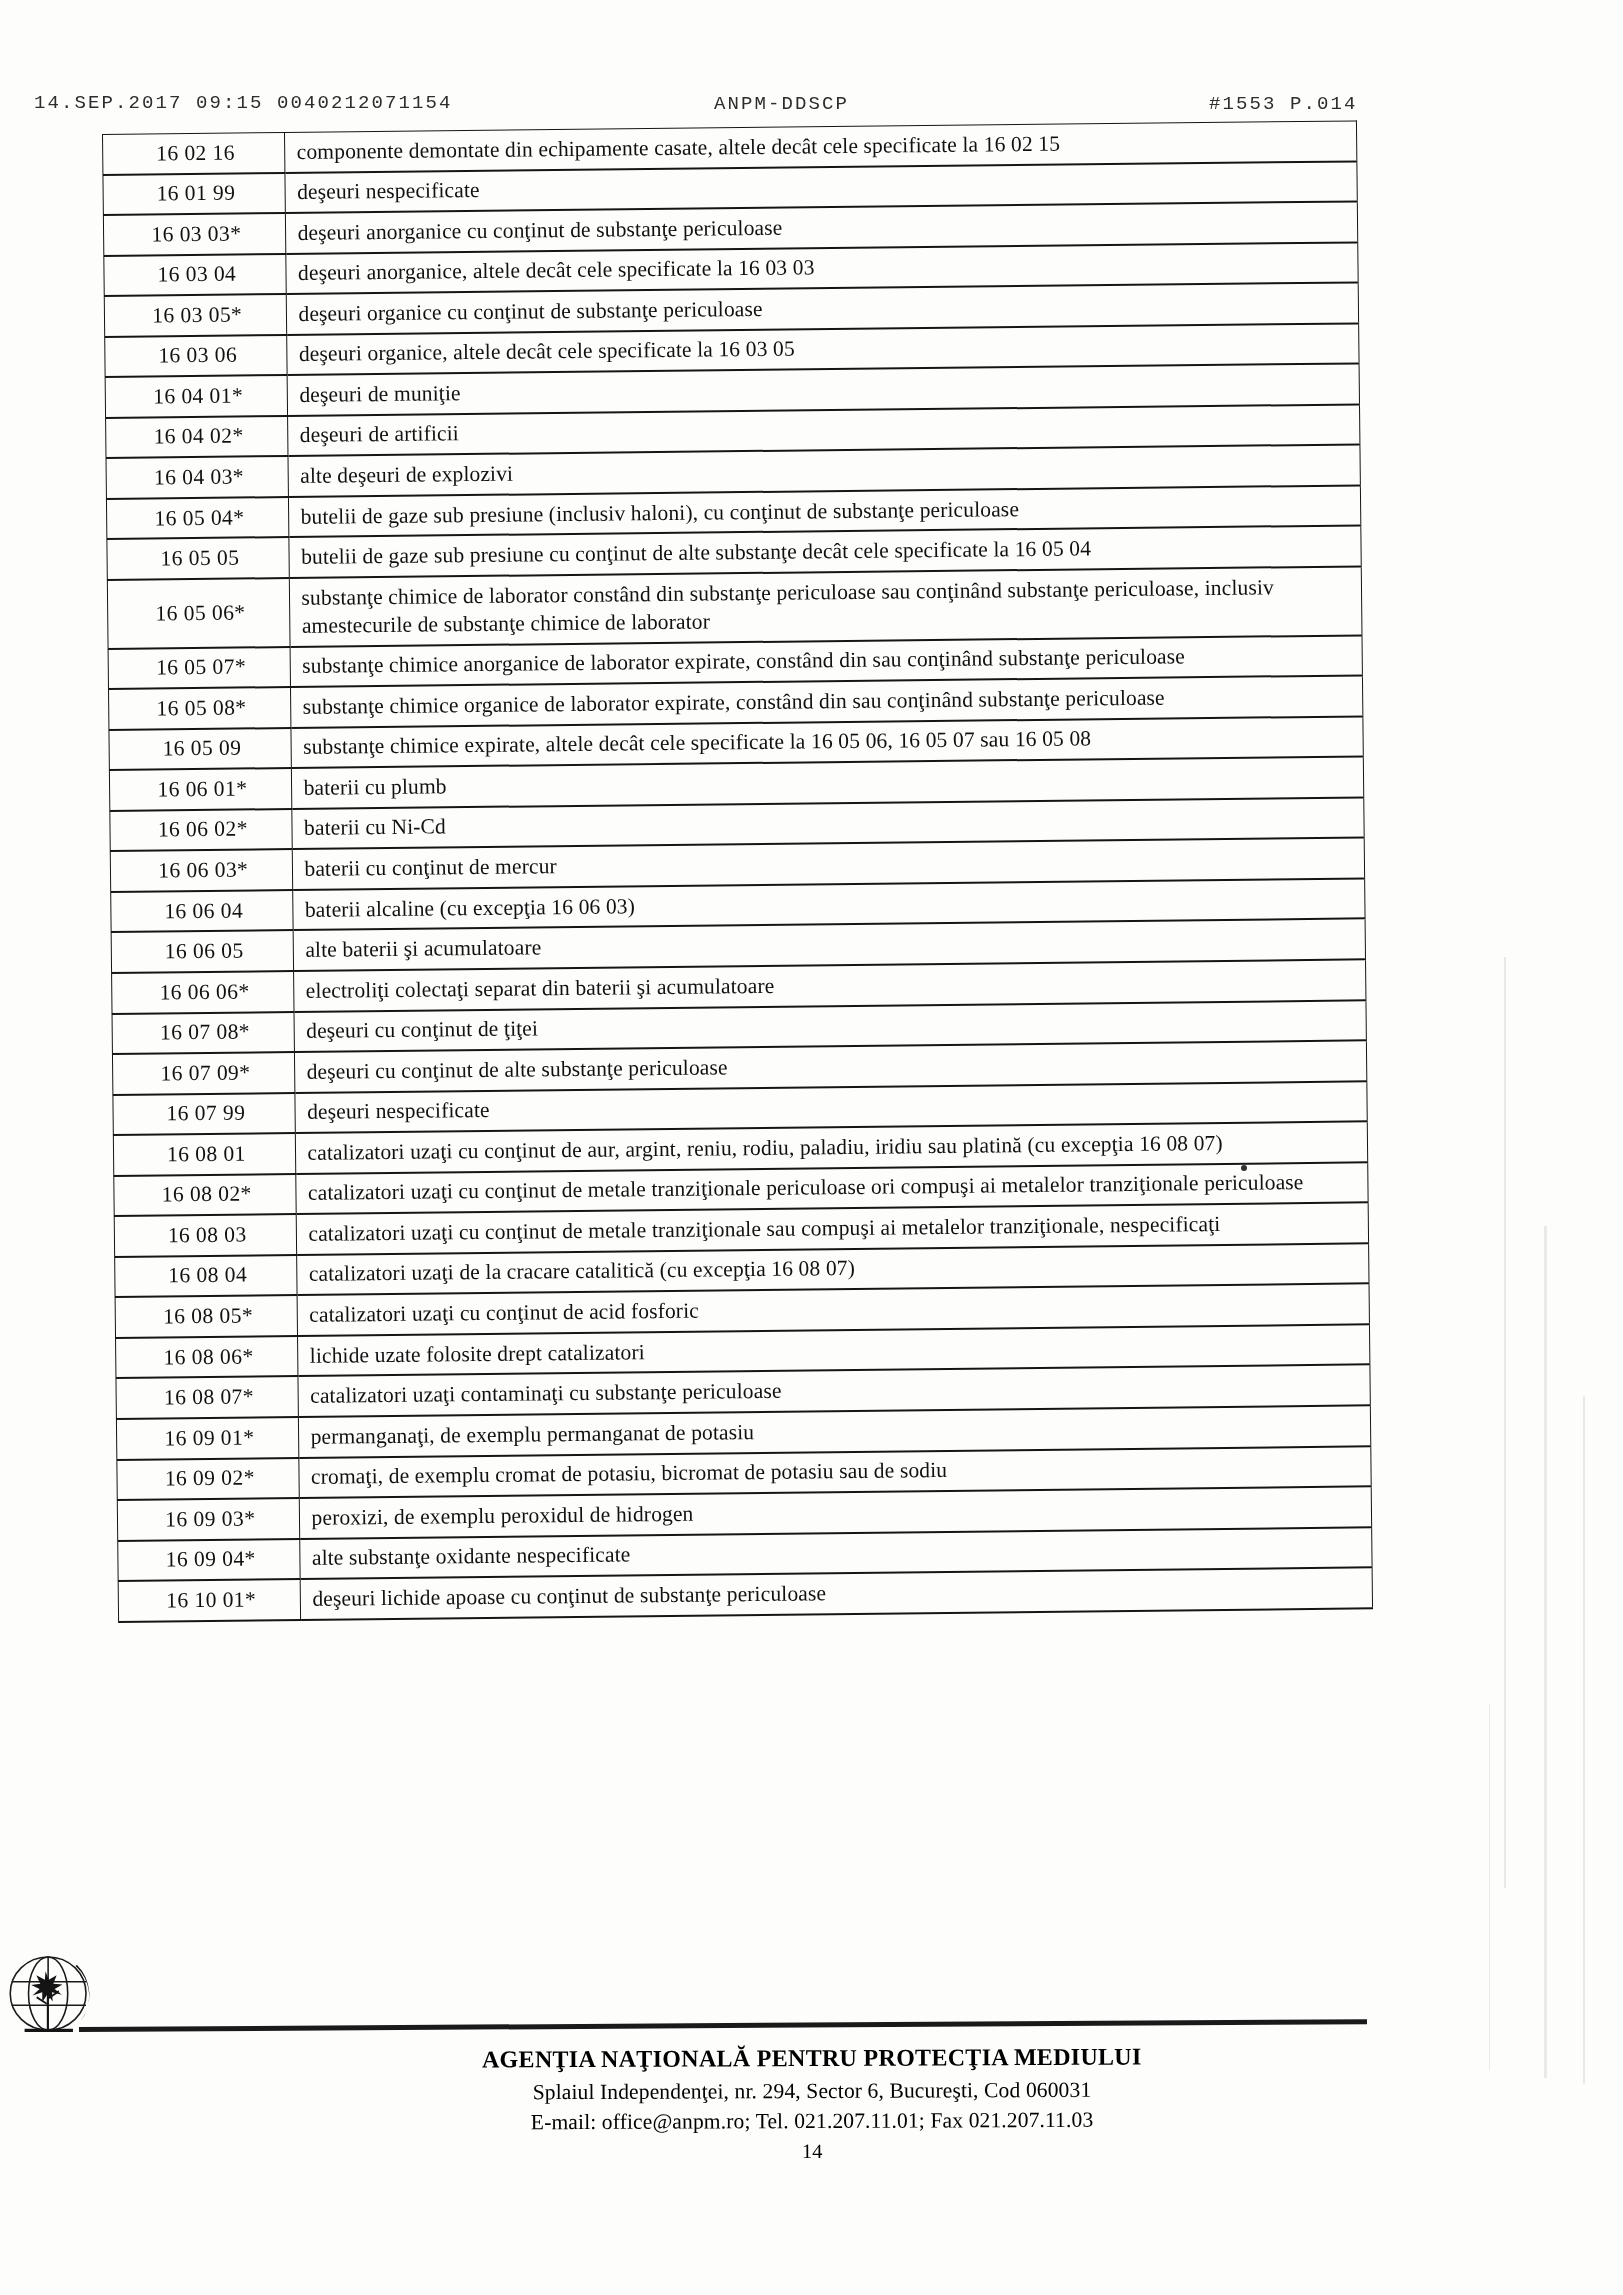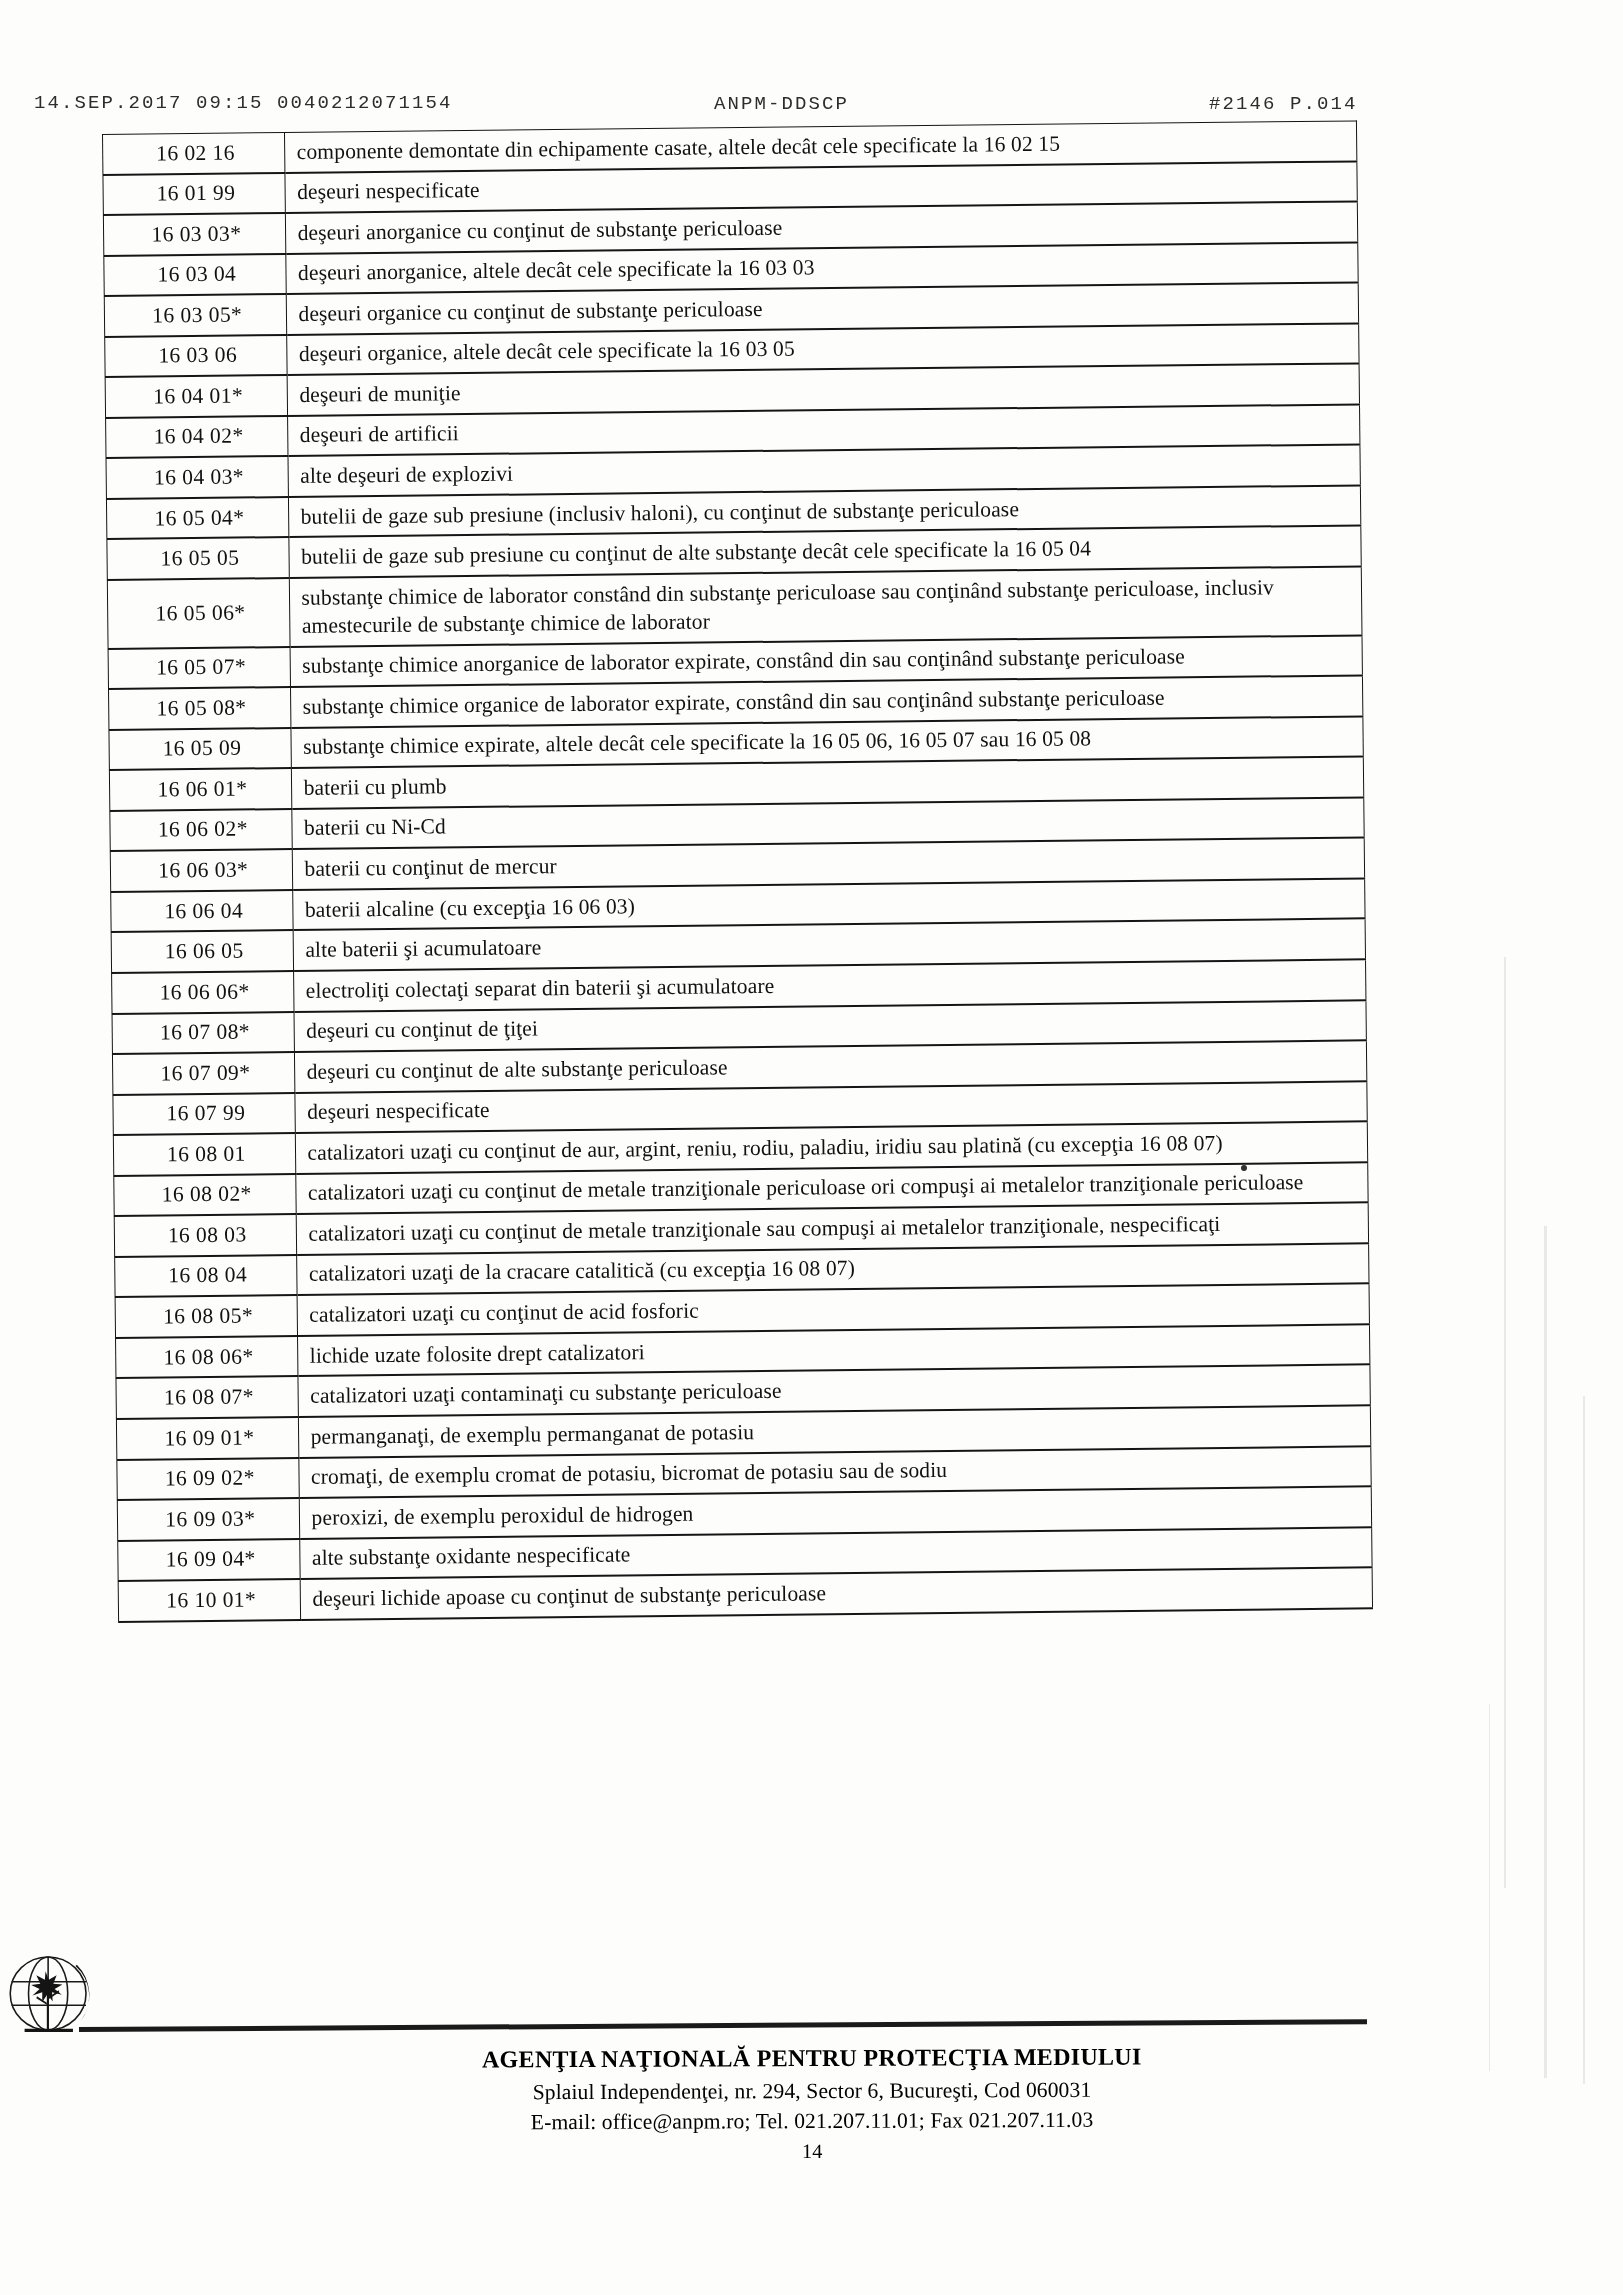--- a/index.html
+++ b/index.html
@@ -141,21 +141,21 @@
   }
 </style>
 </head>
 <body>
 
 <div id="page">
 
   <div id="fax-header">
     <span class="fh-left">14.SEP.2017 09:15 0040212071154</span>
     <span class="fh-mid">ANPM-DDSCP</span>
-    <span class="fh-right">#2146 P.014</span>
+    <span class="fh-right">#1553 P.014</span>
   </div>
 
   <div id="table-wrap">
     <table class="codes">
       <tbody id="codes-body">
           <tr>
             <td class="code">16 02 16</td>
             <td class="desc">componente demontate din echipamente casate, altele decât cele specificate la 16 02 15</td>
           </tr>
           <tr>

